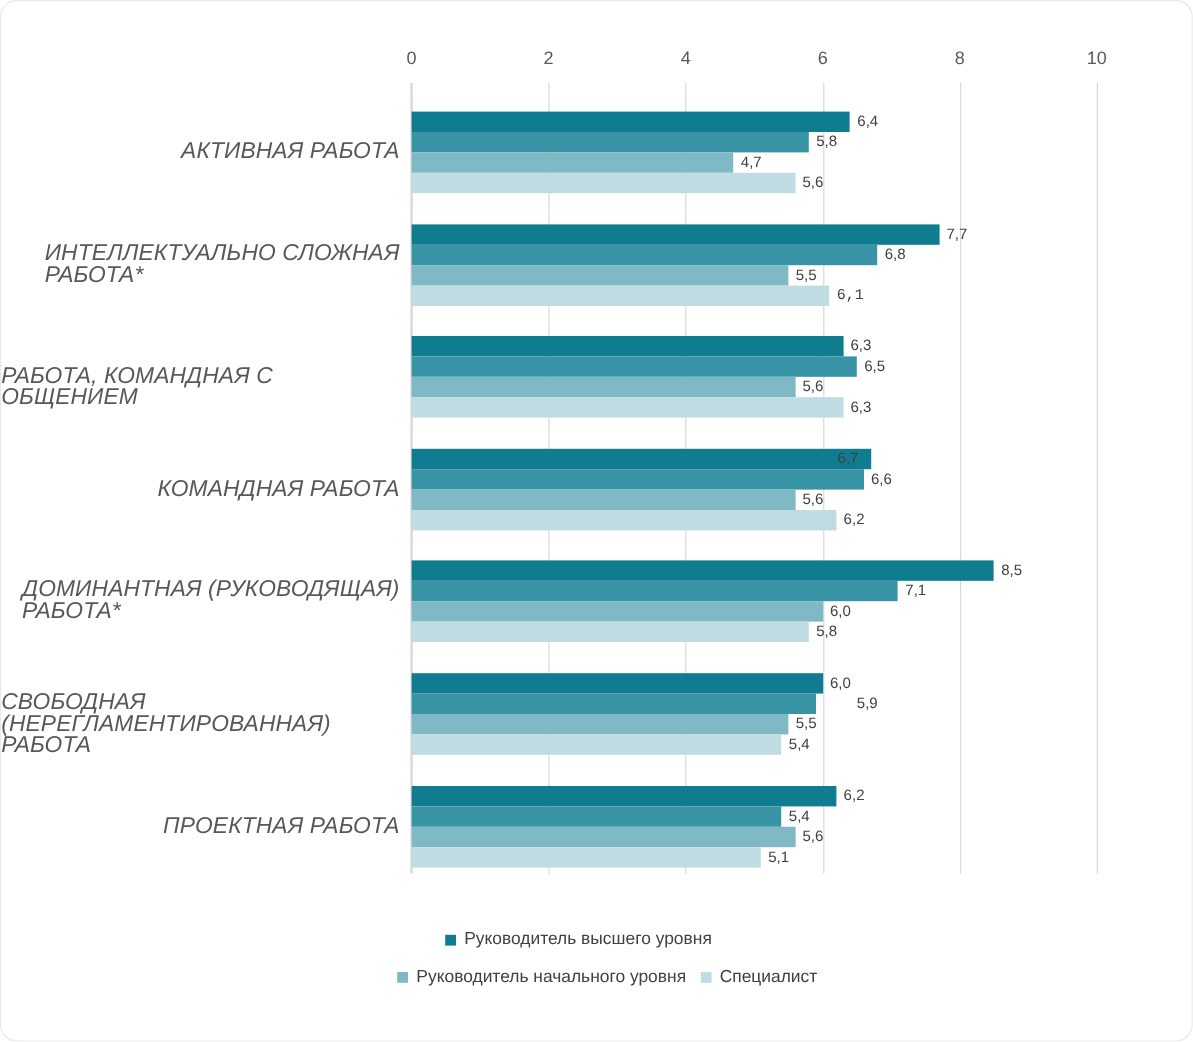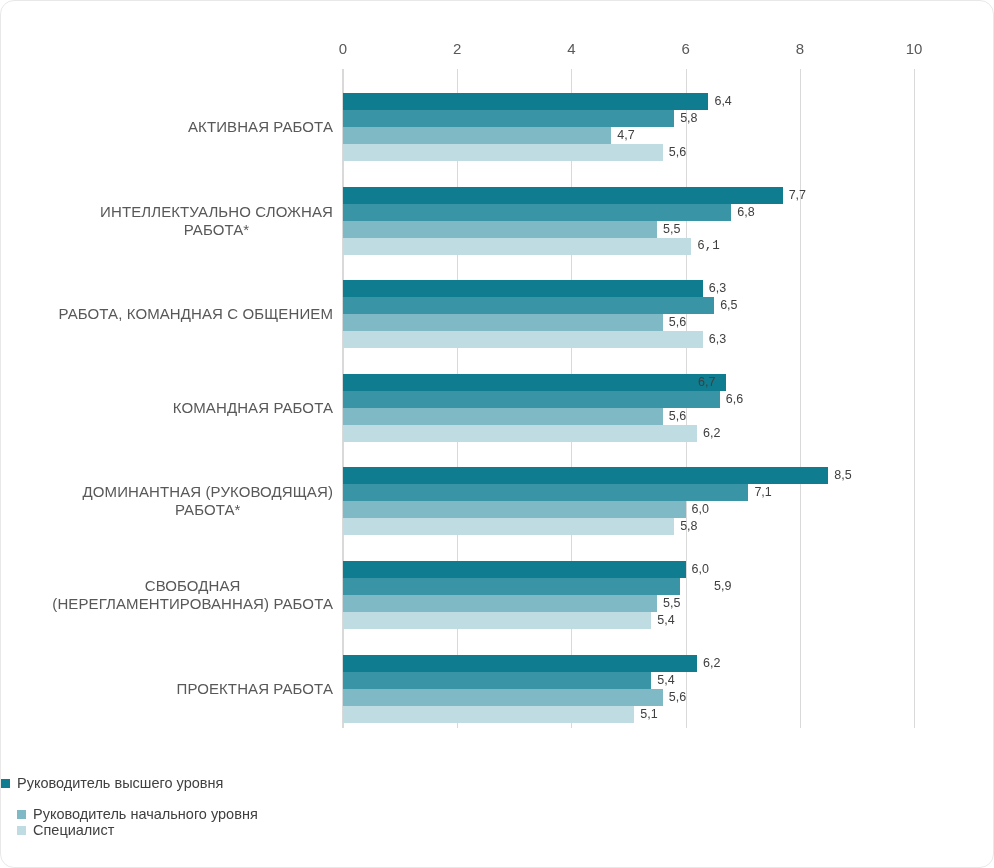--- a/index.html
+++ b/index.html
@@ -48,26 +48,27 @@
     height: 659px;
   }
   .gridline.axis-zero {
     background: #d9d9d9;
     width: 2px;
   }
 
   .cat-label {
     position: absolute;
     right: 662px;           
-    text-align: center;
-    font-size: 15px;
+    text-align: left;
+    font-size: 19px;
     color: #585858;
     line-height: 18px;
     letter-spacing: 0.1px;
     white-space: pre-line;
+    font-style: italic;
   }
 
   .bar {
     position: absolute;
     height: 17px;
   }
   .bar-value {
     position: absolute;
     font-size: 12.5px;
     color: #404040;
@@ -79,21 +80,21 @@
   
   #legend {
     position: absolute;
     left: 0;
     top: 774px;
     width: 994px;
   }
   .legend-row {
     display: flex;
     justify-content: center;
-    flex-direction: column;
+    align-items: center;
   }
   .legend-row.row1 { padding-left: 0px; }
   .legend-row.row2 { padding-left: 16px; margin-top: 15px; }
   .legend-item {
     display: flex;
     align-items: center;
     font-size: 14.5px;
     color: #404040;
     white-space: nowrap;
   }

